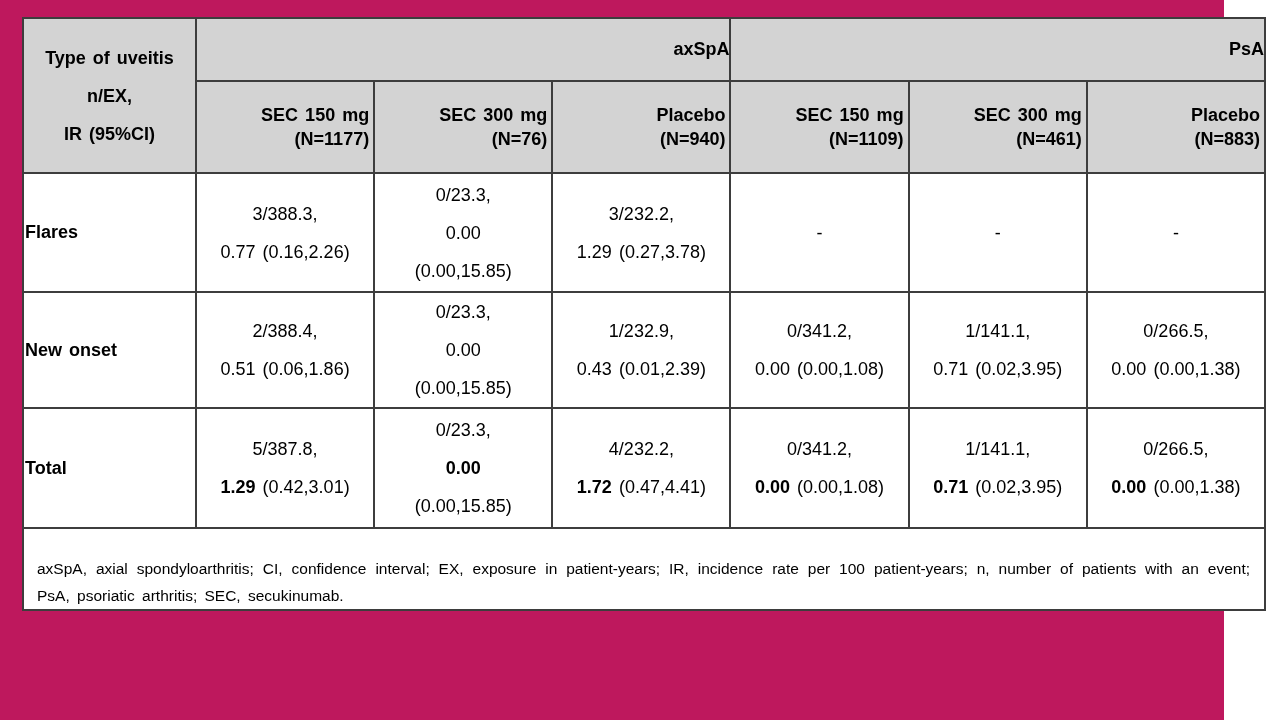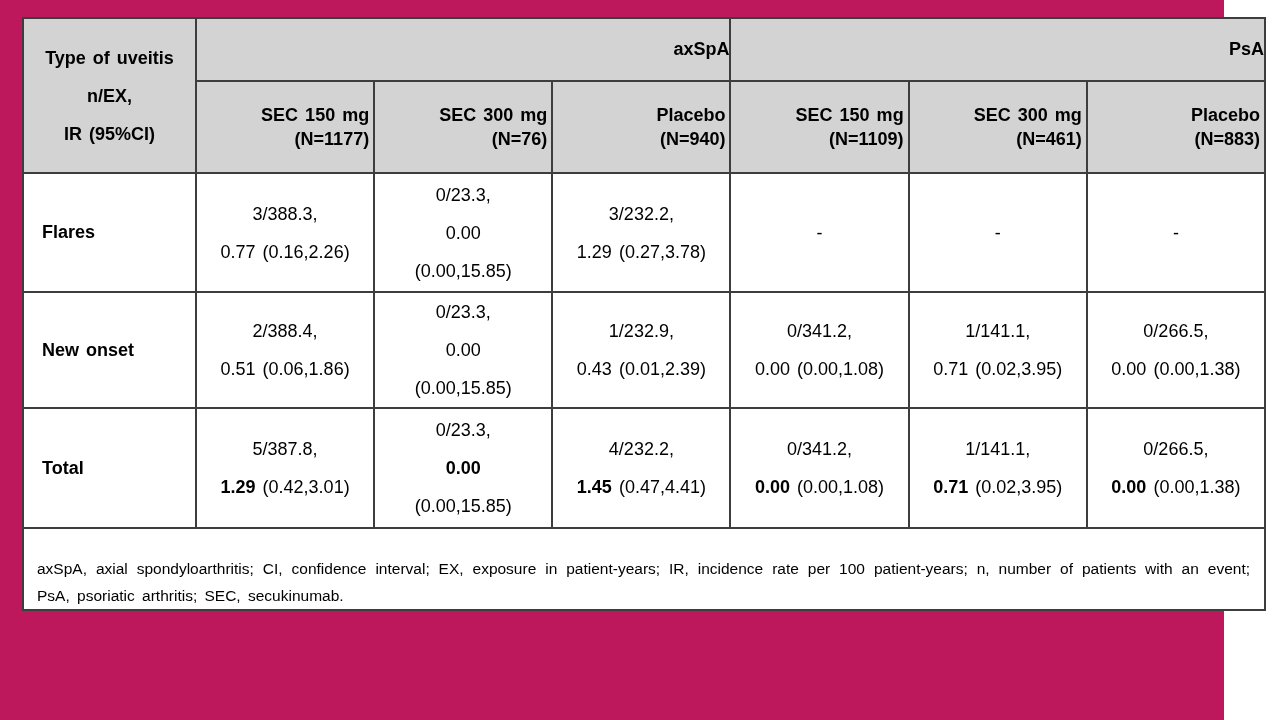--- a/index.html
+++ b/index.html
@@ -48,21 +48,21 @@
   th.group { text-align: right; vertical-align: middle; }
 
   th.sub { text-align: right; vertical-align: middle; padding: 0 4px; }
   th.sub div { line-height: 24px; }
 
   td.rowlabel {
     font-weight: bold;
     font-size: 18px;
     text-align: left;
     vertical-align: middle;
-    padding-left: 18px;
+    padding-left: 1px;
     background: #ffffff;
   }
 
   td.cell {
     text-align: center;
     vertical-align: middle;
     font-size: 18px;
     background: #ffffff;
     padding: 0 20px;
   }
@@ -192,21 +192,21 @@
         <td class="cell">
           <div class="ln">5/387.8,</div>
           <div class="ln"><span class="ir b">1.29</span> <span class="ci">(0.42,3.01)</span></div>
         </td>
         <td class="cell">
           <div class="ln">0/23.3,</div>
           <div class="ln"><span class="ir b">0.00</span> <span class="ci">(0.00,15.85)</span></div>
         </td>
         <td class="cell">
           <div class="ln">4/232.2,</div>
-          <div class="ln"><span class="ir b">1.45</span> <span class="ci">(0.47,4.41)</span></div>
+          <div class="ln"><span class="ir b">1.72</span> <span class="ci">(0.47,4.41)</span></div>
         </td>
         <td class="cell">
           <div class="ln">0/341.2,</div>
           <div class="ln"><span class="ir b">0.00</span> <span class="ci">(0.00,1.08)</span></div>
         </td>
         <td class="cell">
           <div class="ln">1/141.1,</div>
           <div class="ln"><span class="ir b">0.71</span> <span class="ci">(0.02,3.95)</span></div>
         </td>
         <td class="cell">

